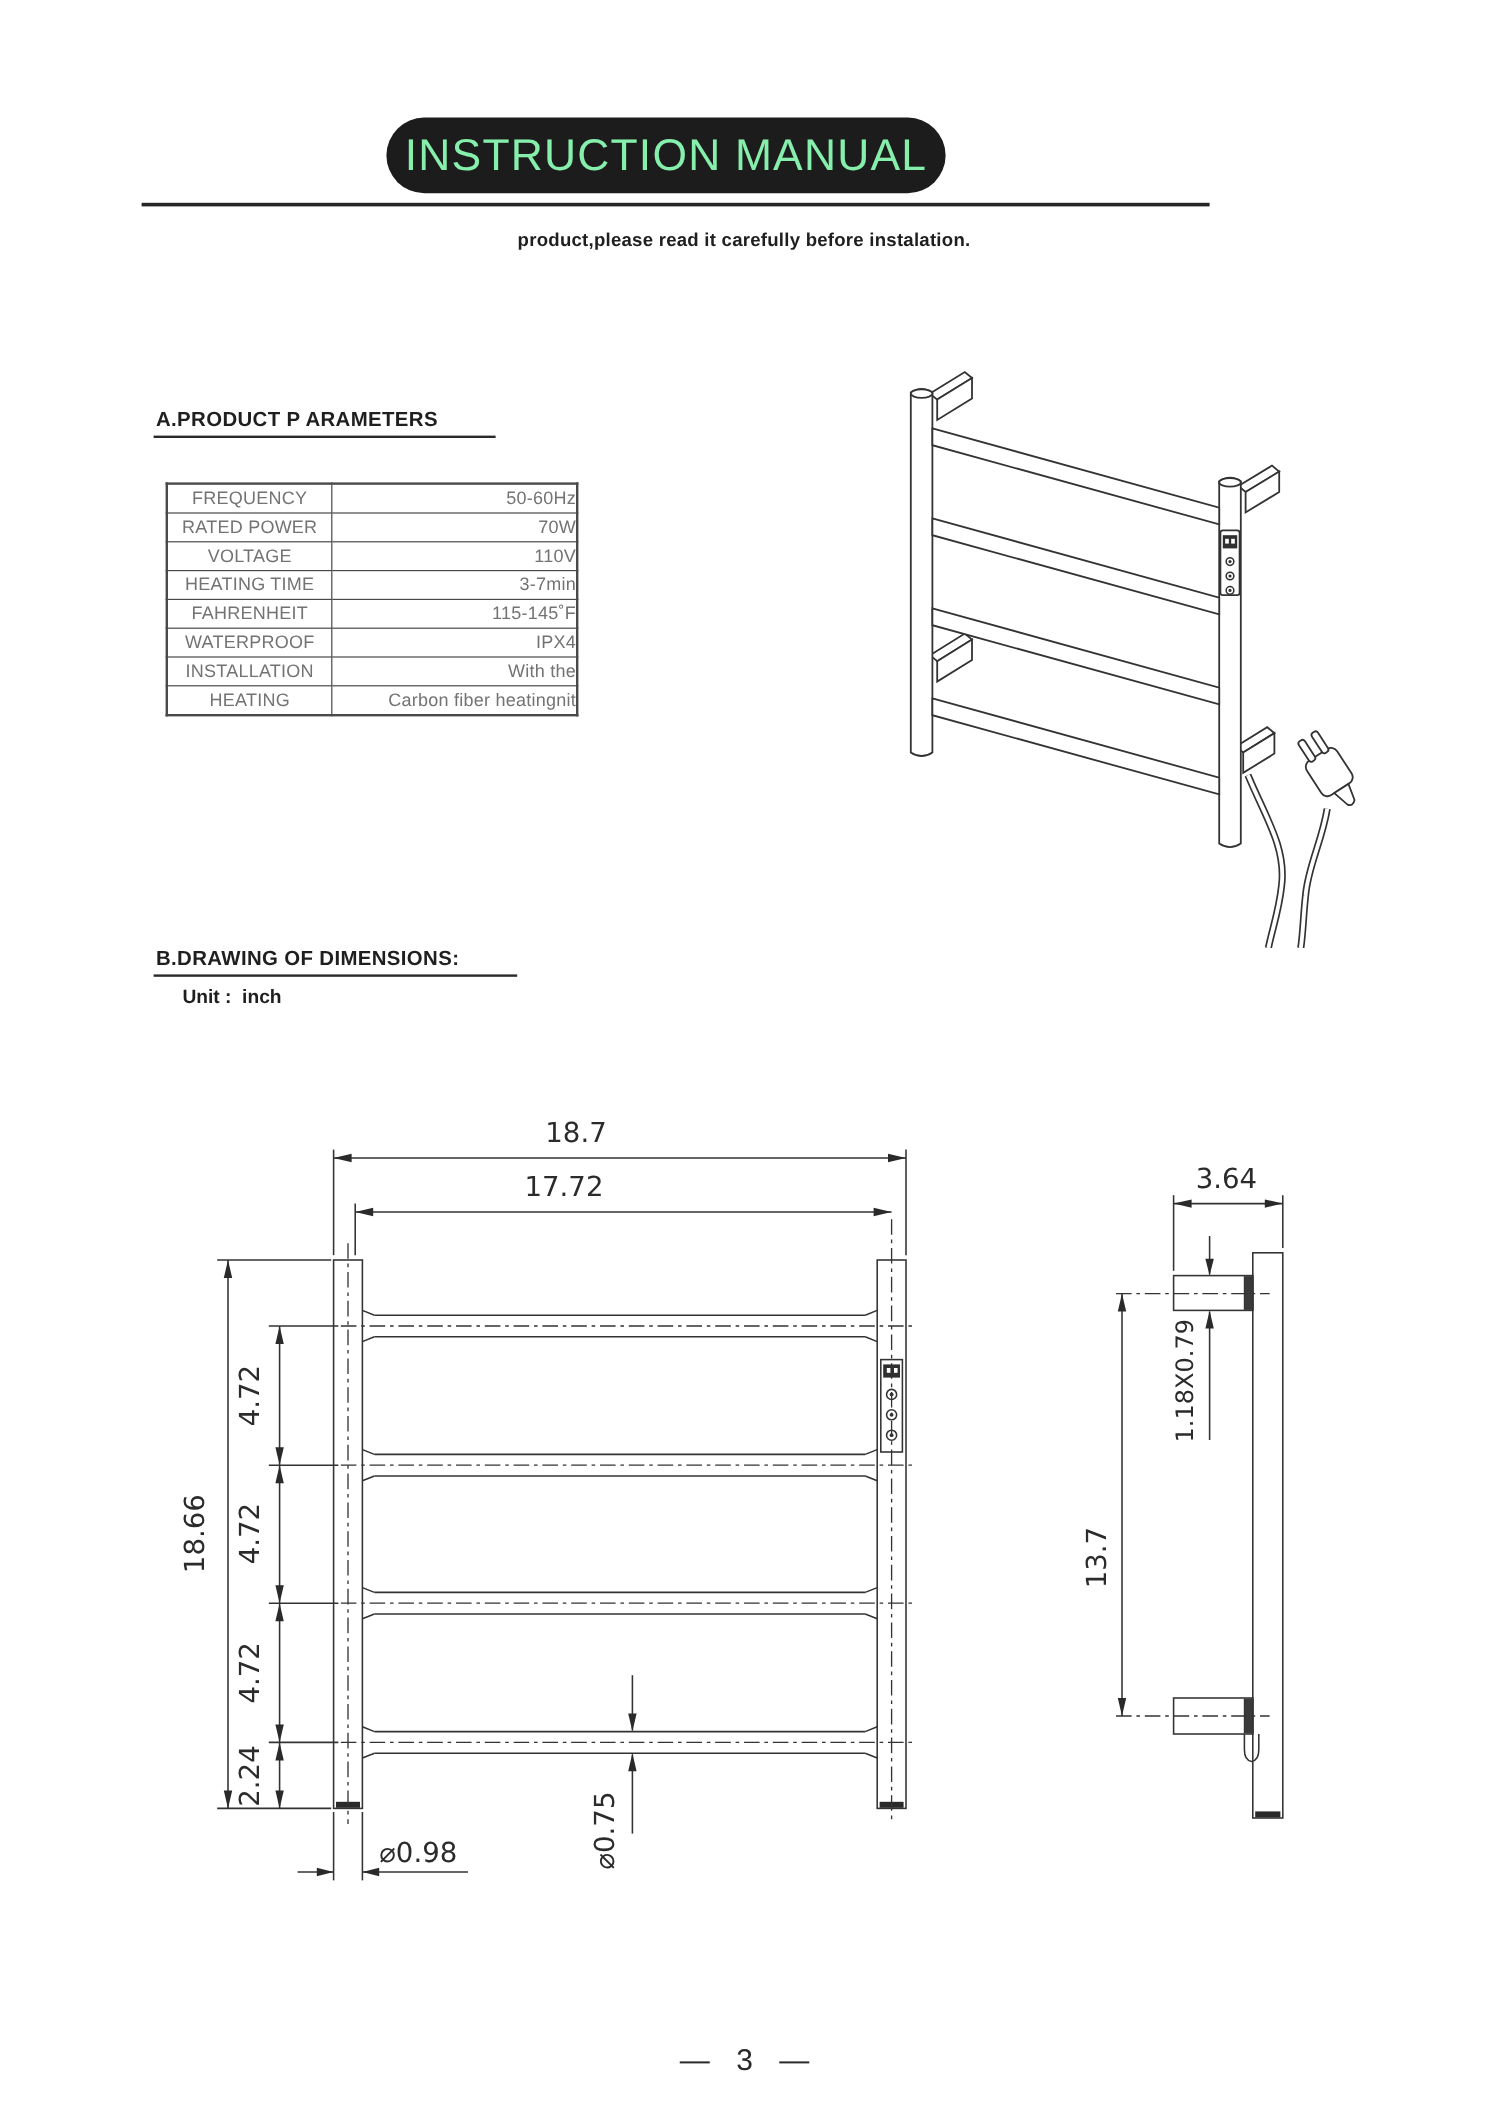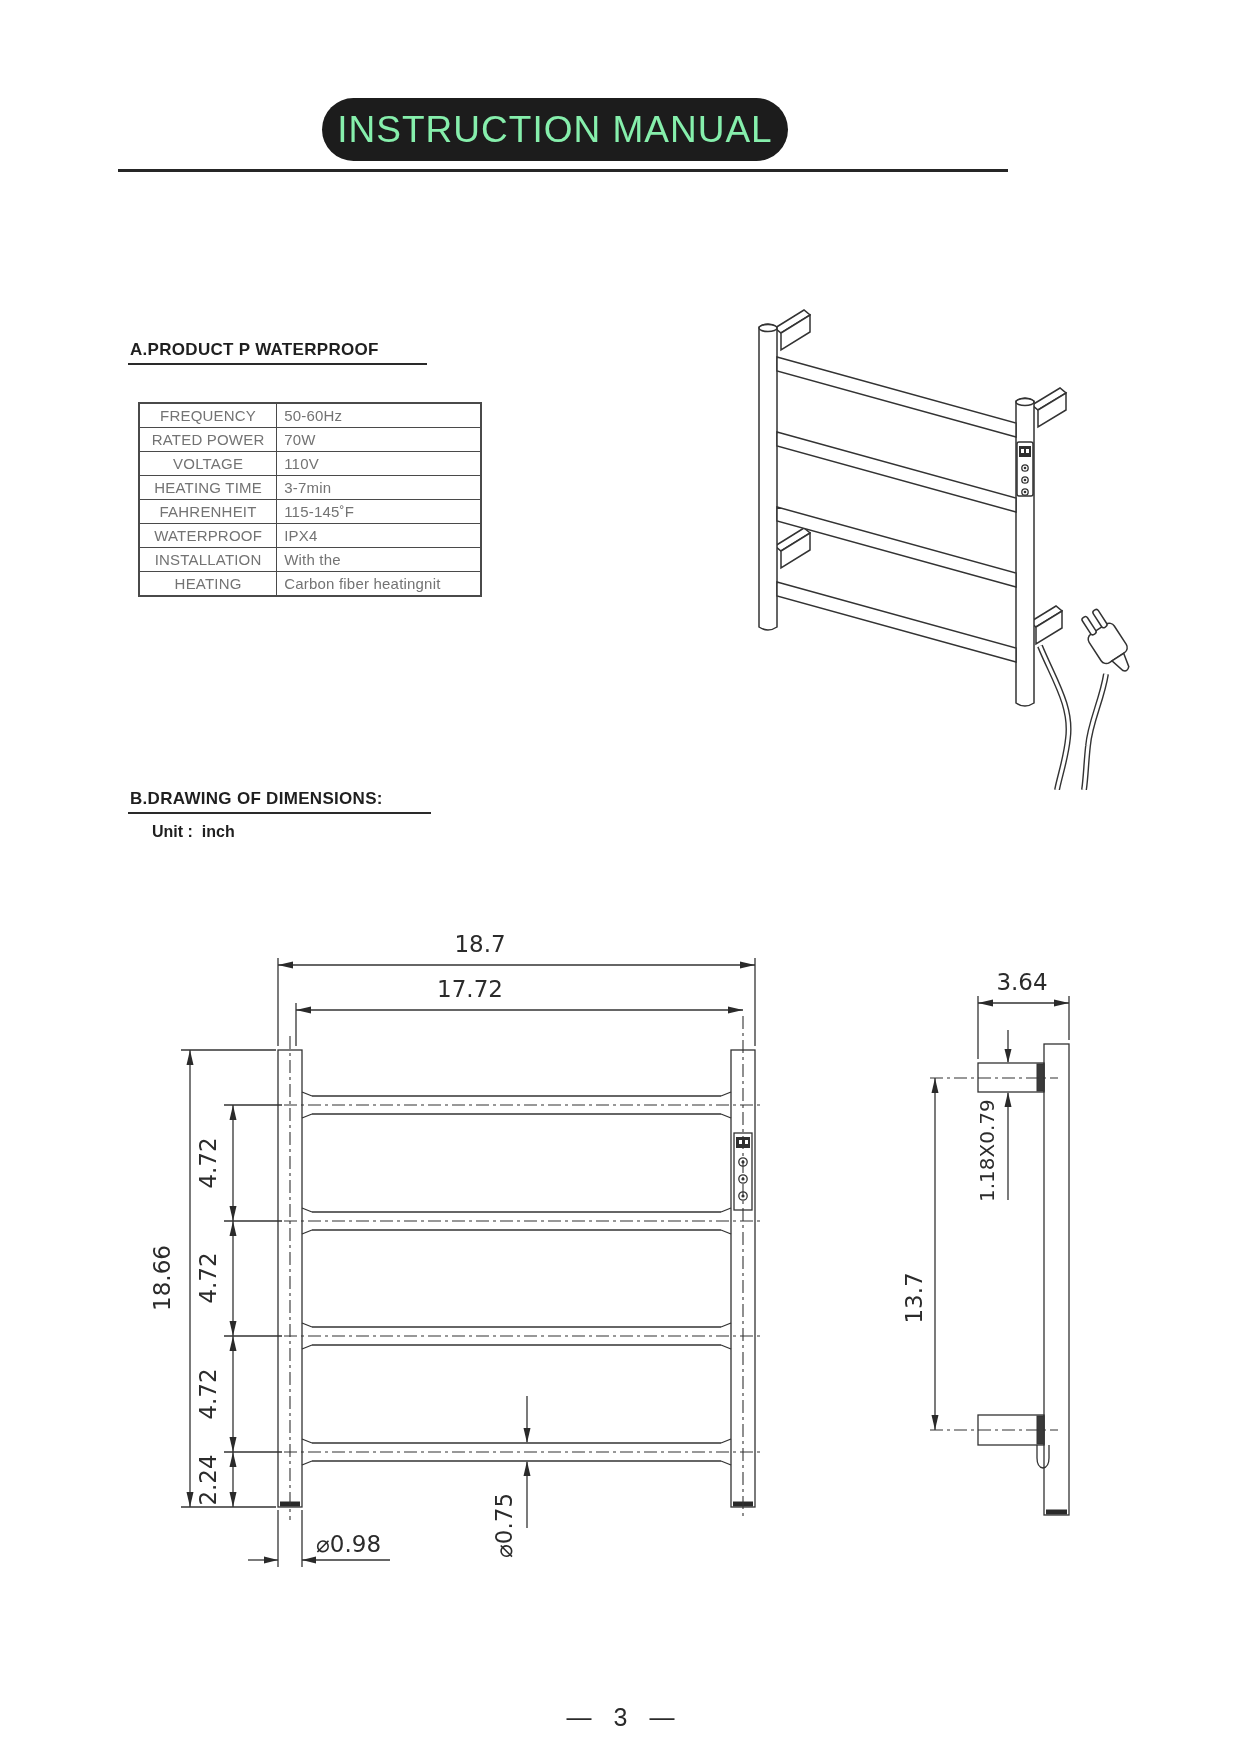--- a/index.html
+++ b/index.html
@@ -25,21 +25,21 @@
   .sec-head{font-size:17px;font-weight:bold;color:#1f1f1f;letter-spacing:0.3px;
     border-bottom:2px solid #2a2a2a;padding:0 48px 3px 2px;display:inline-block;white-space:pre;}
   .sec-a{left:128px;top:340px;}
   .sec-b{left:128px;top:789px;}
   .unit-label{left:128px;top:823px;font-size:16px;font-weight:bold;color:#1f1f1f;white-space:pre;margin-left:24px;}
   
   .ptable{left:138px;top:402px;width:344px;border:2px solid #4a4a4a;border-collapse:collapse;}
   .ptable td{border:1px solid #4a4a4a;height:23px;font-size:15px;color:#737373;
     padding:0 0 0 0;vertical-align:middle;}
   .ptable td.lbl{width:138px;text-align:center;letter-spacing:0.2px;}
-  .ptable td.val{width:204px;text-align:left;padding-left:7px;letter-spacing:0.2px;}
+  .ptable td.val{width:204px;text-align:right;padding-left:7px;letter-spacing:0.2px;}
   
   .footer{left:0;right:0;top:1703px;text-align:center;font-size:25px;color:#2a2a2a;}
   .footer span{margin:0 11px;}
   
   svg{position:absolute;}
   .ln{stroke:#333;stroke-width:1.3;fill:none;}
   .lnw{stroke:#333;stroke-width:1.5;fill:#fff;}
   .dd{stroke:#333;stroke-width:1.1;fill:none;stroke-dasharray:13 4 3 4;}
   .thick{stroke:#2a2a2a;stroke-width:5;fill:none;}
   .ah{fill:#2a2a2a;stroke:none;}
@@ -51,24 +51,25 @@
 </style>
 </head>
 <body>
 
 <div class="abs title-pill">
   <span>INSTRUCTION MANUAL</span>
 </div>
 <div class="abs rule"></div>
 
 <div class="abs intro">
+  <div>product,please read it carefully before instalation.</div>
 </div>
 
 <div class="abs sec-a">
-  <span class="sec-head">A.PRODUCT P WATERPROOF</span>
+  <span class="sec-head">A.PRODUCT P ARAMETERS</span>
 </div>
 
 <table class="abs ptable">
   <tbody>
     <tr>
       <td class="lbl">FREQUENCY</td>
       <td class="val">50-60Hz</td>
     </tr>
     <tr>
       <td class="lbl">RATED POWER</td>

